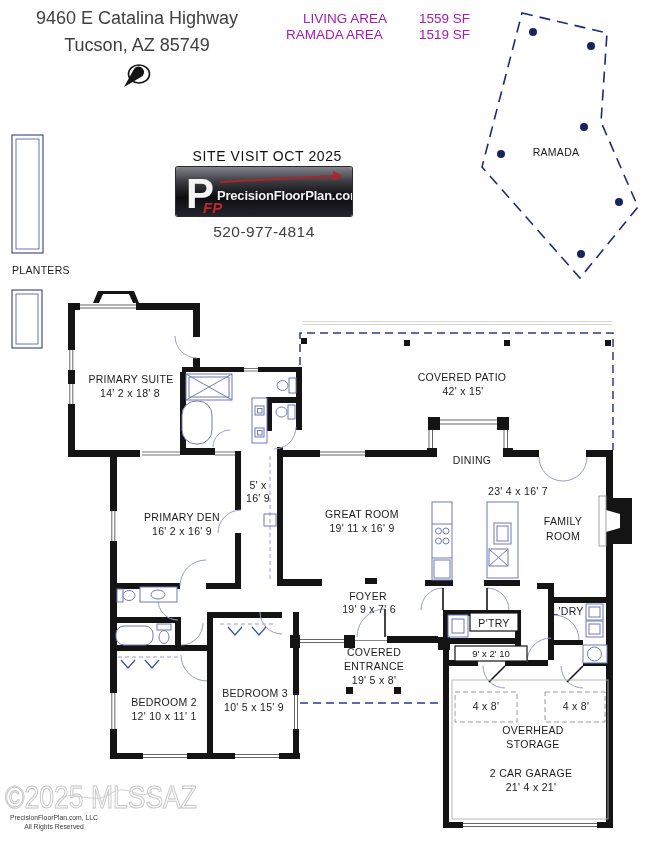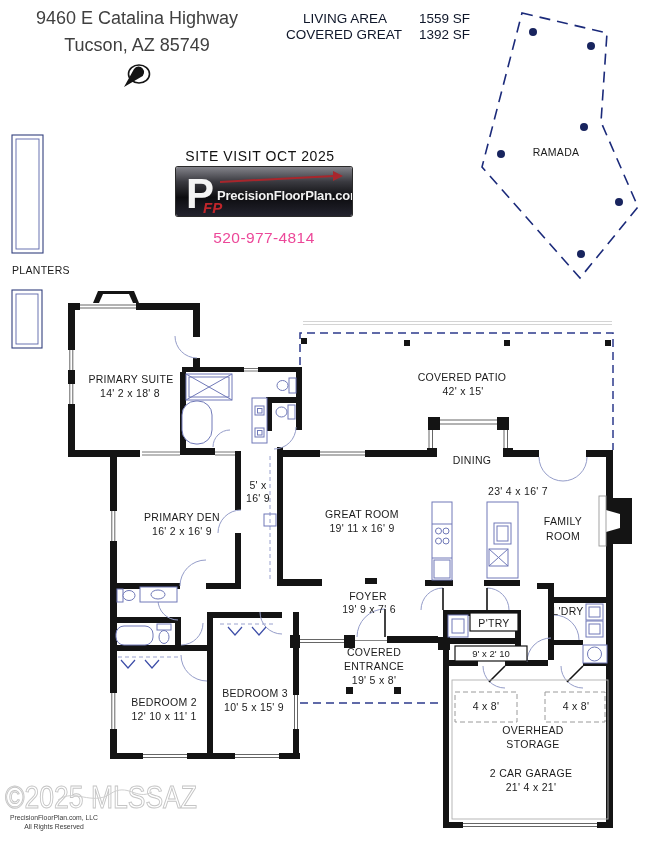--- a/index.html
+++ b/index.html
@@ -1,27 +1,27 @@
 <!DOCTYPE html>
 <html><head>
 <meta charset="utf-8">
 <style>
   html,body{margin:0;padding:0;background:#fff;}
   .page{position:relative;width:650px;height:841px;background:#fff;overflow:hidden;
         font-family:"Liberation Sans",sans-serif;color:#1c1c1c;}
   .abs{position:absolute;}
   .address{left:8px;top:5px;width:258px;text-align:center;font-size:18px;line-height:27px;color:#404040;}
-  .specs{left:286px;top:11px;width:184px;font-size:13.5px;line-height:16px;color:#0f172a;}
+  .specs{left:286px;top:11px;width:184px;font-size:13.5px;line-height:16px;color:#a21caf;}
   .specs .row{display:flex;justify-content:space-between;}
   .specs .r1{padding-left:17px;} .specs .r2{padding-left:23px;} .specs .r3{padding-left:5px;}
-  .sitevisit{left:178px;top:148px;width:164px;text-align:center;font-size:14px;letter-spacing:.6px;color:#111;}
+  .sitevisit{left:178px;top:148px;width:164px;text-align:right;font-size:14px;letter-spacing:.6px;color:#111;}
   .logo{left:176px;top:167px;width:176px;height:49px;border-radius:2px;
         background:linear-gradient(180deg,#83838a 0%,#3a3a40 30%,#0d0d10 62%,#23232e 100%);
         box-shadow:0 0 0 1px #2a2a2a;}
-  .phone{left:196px;top:229px;width:136px;text-align:center;font-size:15.5px;letter-spacing:.4px;color:#ec4899;}
+  .phone{left:196px;top:223px;width:136px;text-align:center;font-size:15.5px;letter-spacing:.4px;color:#404040;}
   .credits{left:6px;top:813px;width:96px;text-align:center;font-size:6.8px;line-height:9px;color:#3a3a3a;}
   svg text{font-family:"Liberation Sans",sans-serif;}
   .lbl{font-size:10.5px;fill:#1b1b1b;letter-spacing:.3px;}
   .lblsm{font-size:9.5px;fill:#1b1b1b;}
   .wm{font-size:31px;fill:none;stroke:#c5c5c5;stroke-width:1;}
 </style>
 </head>
 <body>
 
 <div class="page">
@@ -30,22 +30,22 @@
     <div>9460 E Catalina  Highway</div>
     <div>Tucson, AZ 85749</div>
   </div>
 
   <div class="abs specs">
     <div class="row r1">
         <span>LIVING AREA</span>
         <span>1559 SF</span>
       </div>
     <div class="row r4">
-        <span>COVERED GREAT</span>
-        <span>1392 SF</span>
+        <span>RAMADA AREA</span>
+        <span>1519 SF</span>
       </div>
   </div>
 
   <div class="abs sitevisit">SITE VISIT  OCT 2025</div>
 
   <div class="abs logo">
     <svg width="176" height="49" viewBox="0 0 176 49">
       <text x="10" y="41" font-size="42" font-weight="bold" fill="#f4f4f4">P</text>
       <text x="27" y="46" font-size="15" font-weight="bold" font-style="italic" fill="#c0262b">FP</text>
       <line x1="44" y1="15" x2="158" y2="9" stroke="#a8262c" stroke-width="2"></line>

